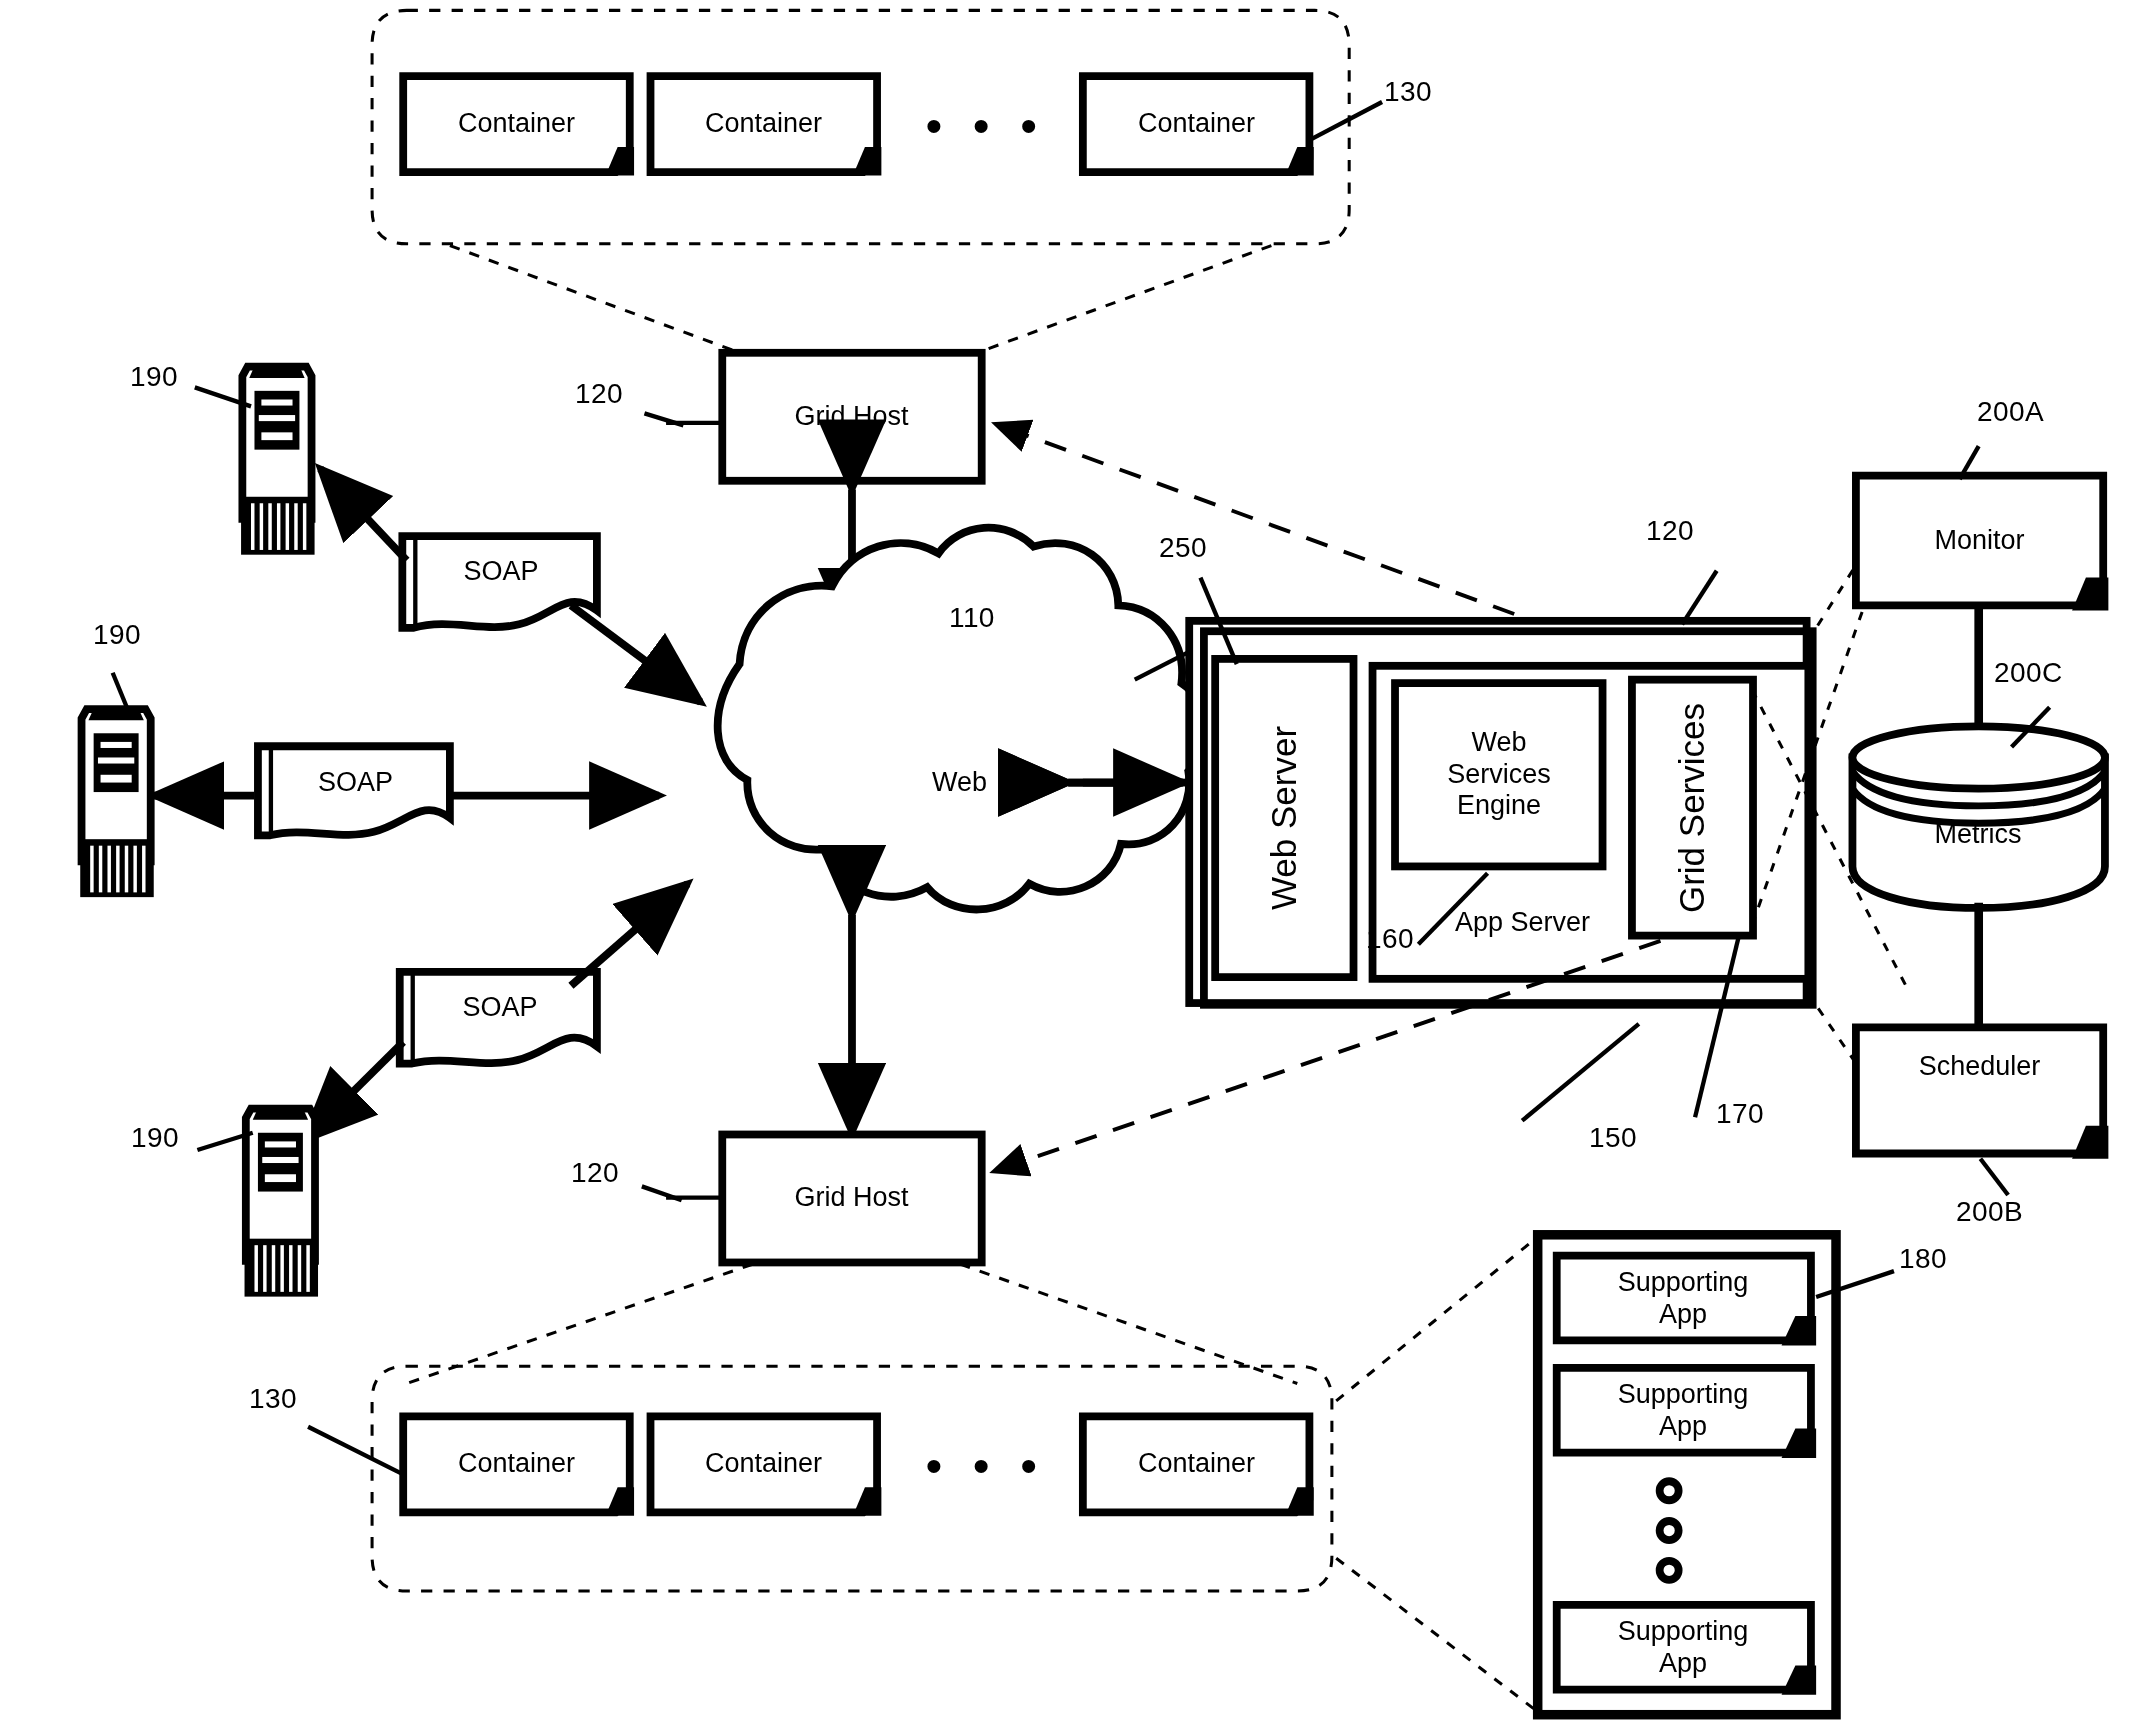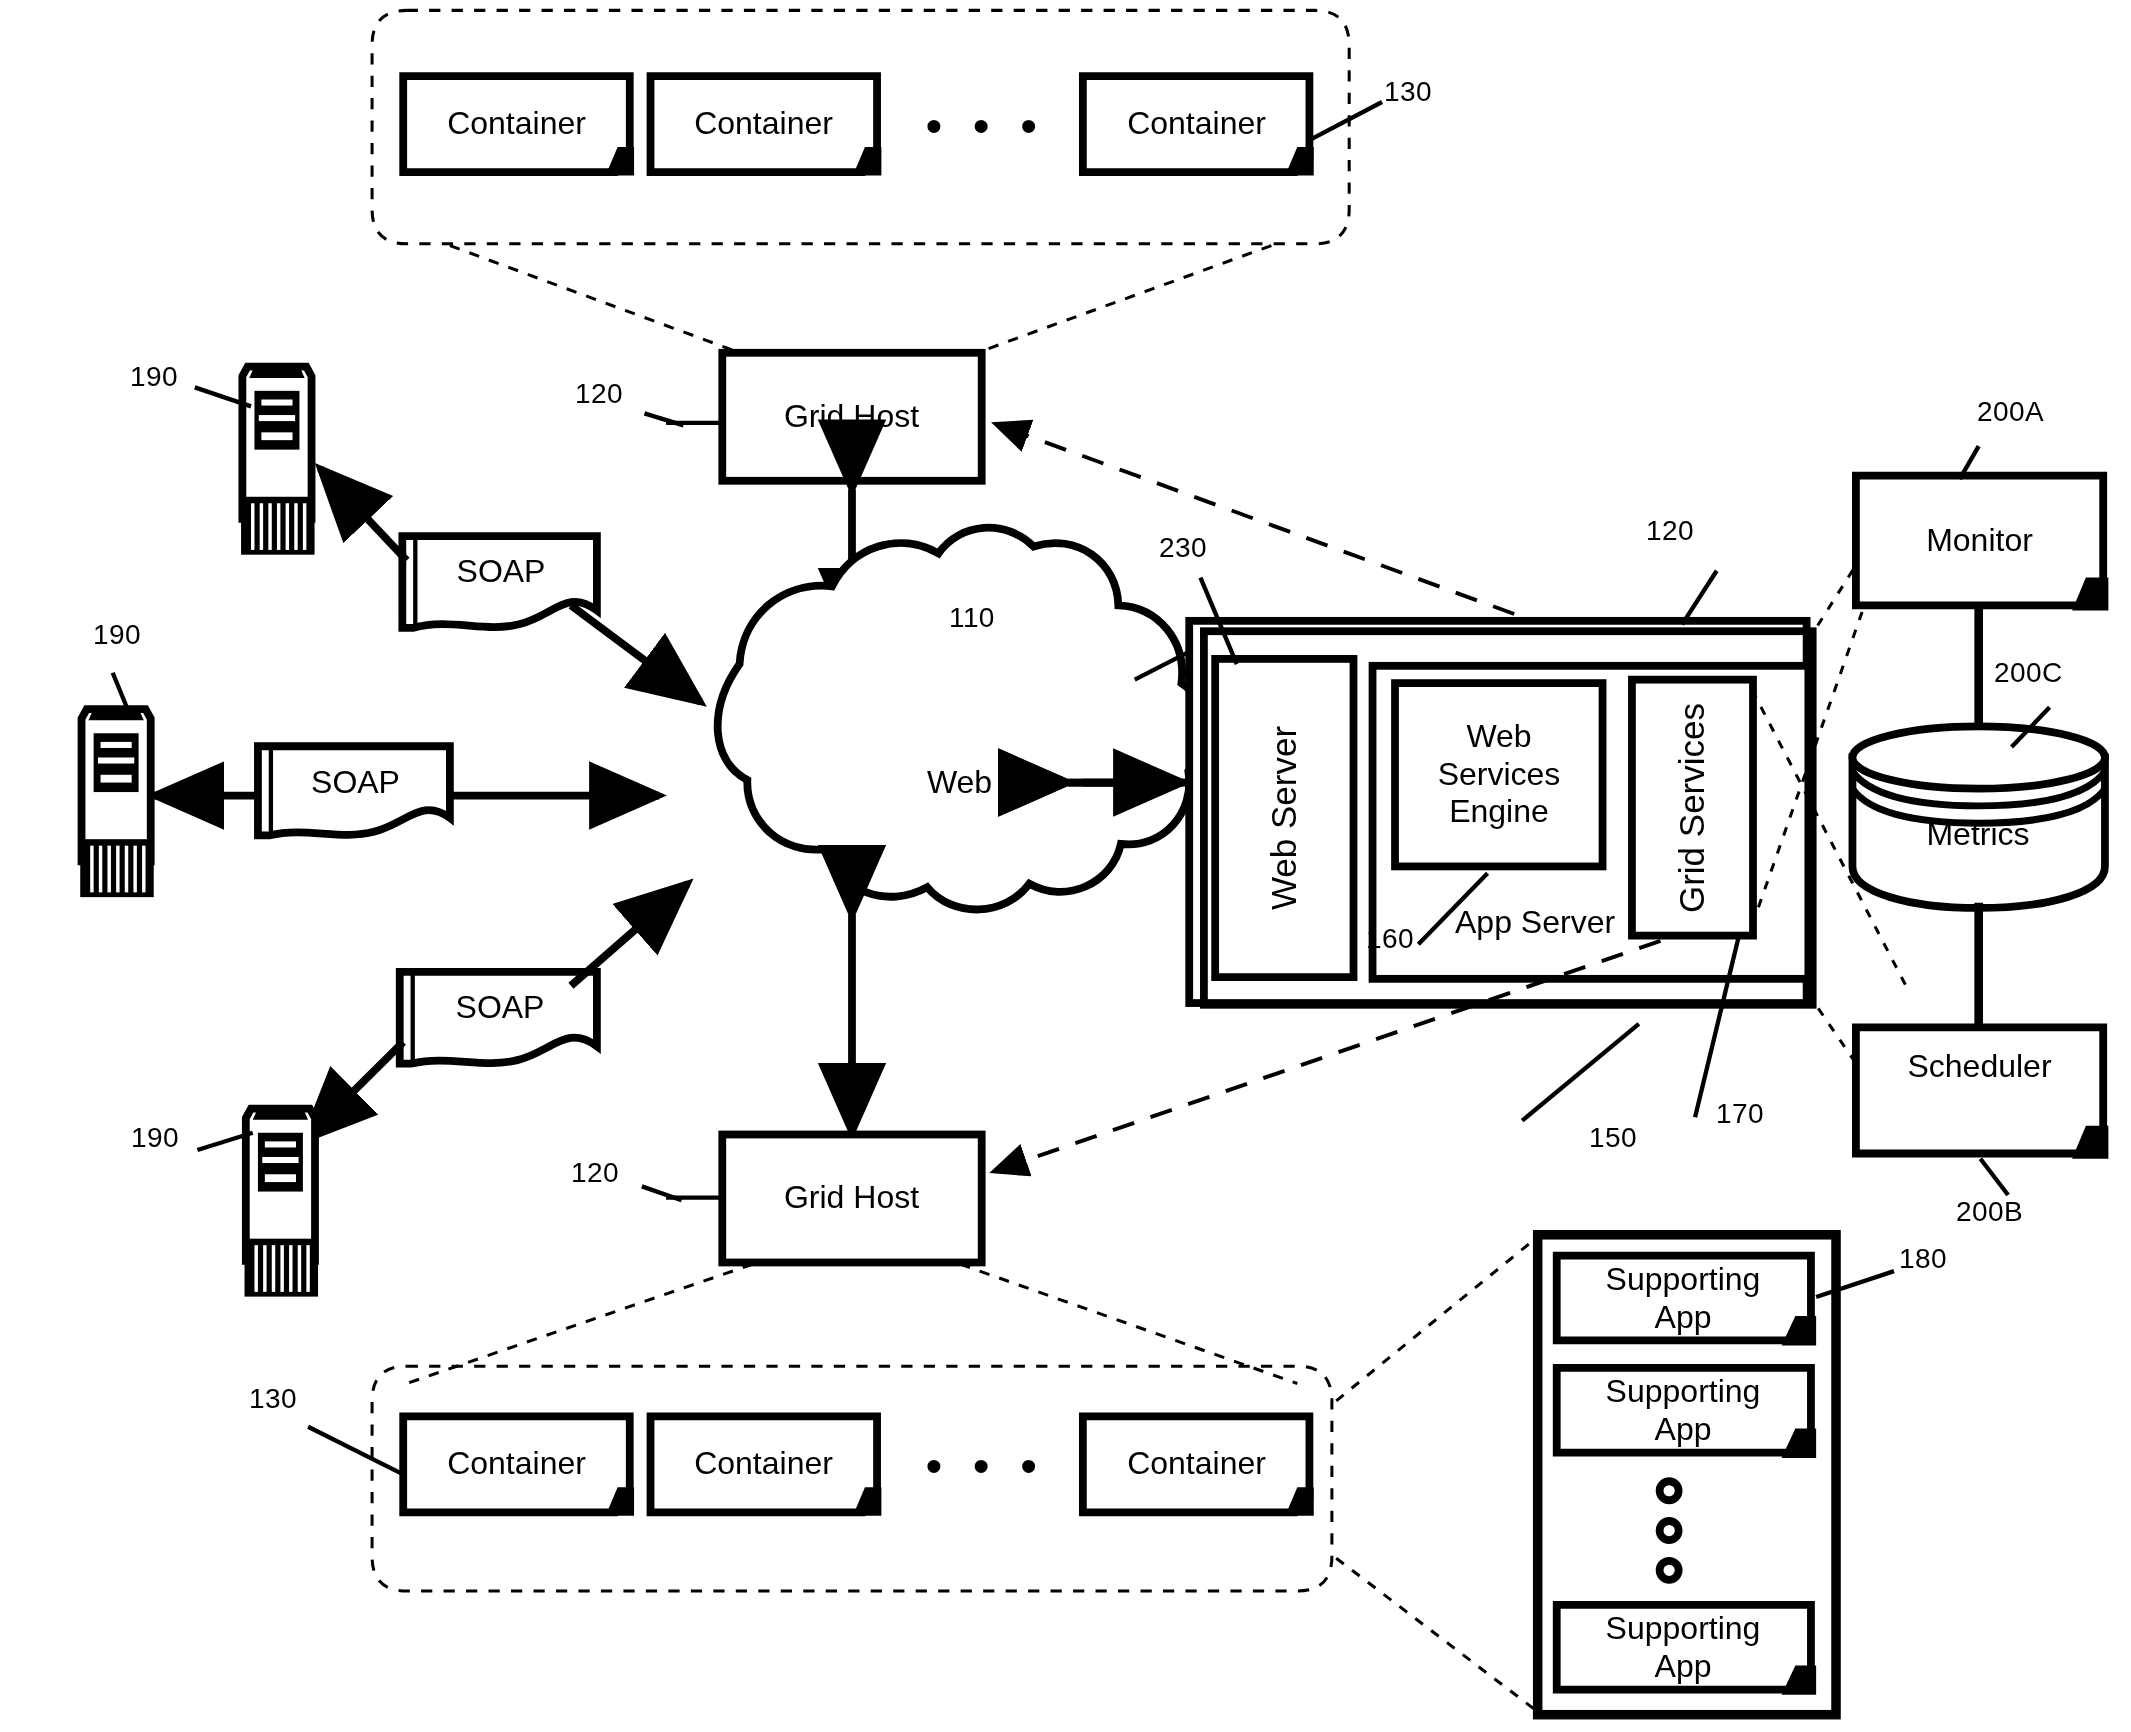--- a/index.html
+++ b/index.html
@@ -31,21 +31,21 @@
     line-height: 1;
     white-space: nowrap;
     letter-spacing: 0.4px;
   }
   .boxtext {
     position: absolute;
     display: flex;
     align-items: center;
     justify-content: center;
     text-align: center;
-    font-size: 32px;
+    font-size: 27px;
     line-height: 1.18;
     white-space: pre-line;
     pointer-events: none;
   }
   .vtext {
     position: absolute;
     display: flex;
     align-items: center;
     justify-content: center;
     text-align: center;
@@ -370,21 +370,21 @@
   <div class="boxtext" style="left:406px; top:534px; width:190px; height:76px;">SOAP</div>
   <div class="boxtext" style="left:261px; top:745px; width:189px; height:76px;">SOAP</div>
   <div class="boxtext" style="left:403px; top:970px; width:194px; height:76px;">SOAP</div>
 
   <div class="boxtext" style="left:830px; top:744px; width:259px; height:78px;">Web</div>
   <div class="lbl" style="left:949px; top:604px;">110</div>
 
   <div class="vtext" style="left:1215px; top:659px; width:138px; height:318px;">
       <span>Web Server</span>
     </div>
-  <div class="lbl" style="left:1159px; top:534px;">230</div>
+  <div class="lbl" style="left:1159px; top:534px;">250</div>
 
   <div class="boxtext" style="left:1395px; top:683px; width:208px; height:183px;">Web
 Services
 Engine</div>
   <div class="lbl" style="left:1366px; top:925px;">160</div>
 
   <div class="boxtext" style="left:1455px; top:899px; width:259px; height:48px; justify-content:flex-start;">App Server</div>
 
   <div class="vtext" style="left:1632px; top:680px; width:121px; height:256px;">
       <span>Grid Services</span>

